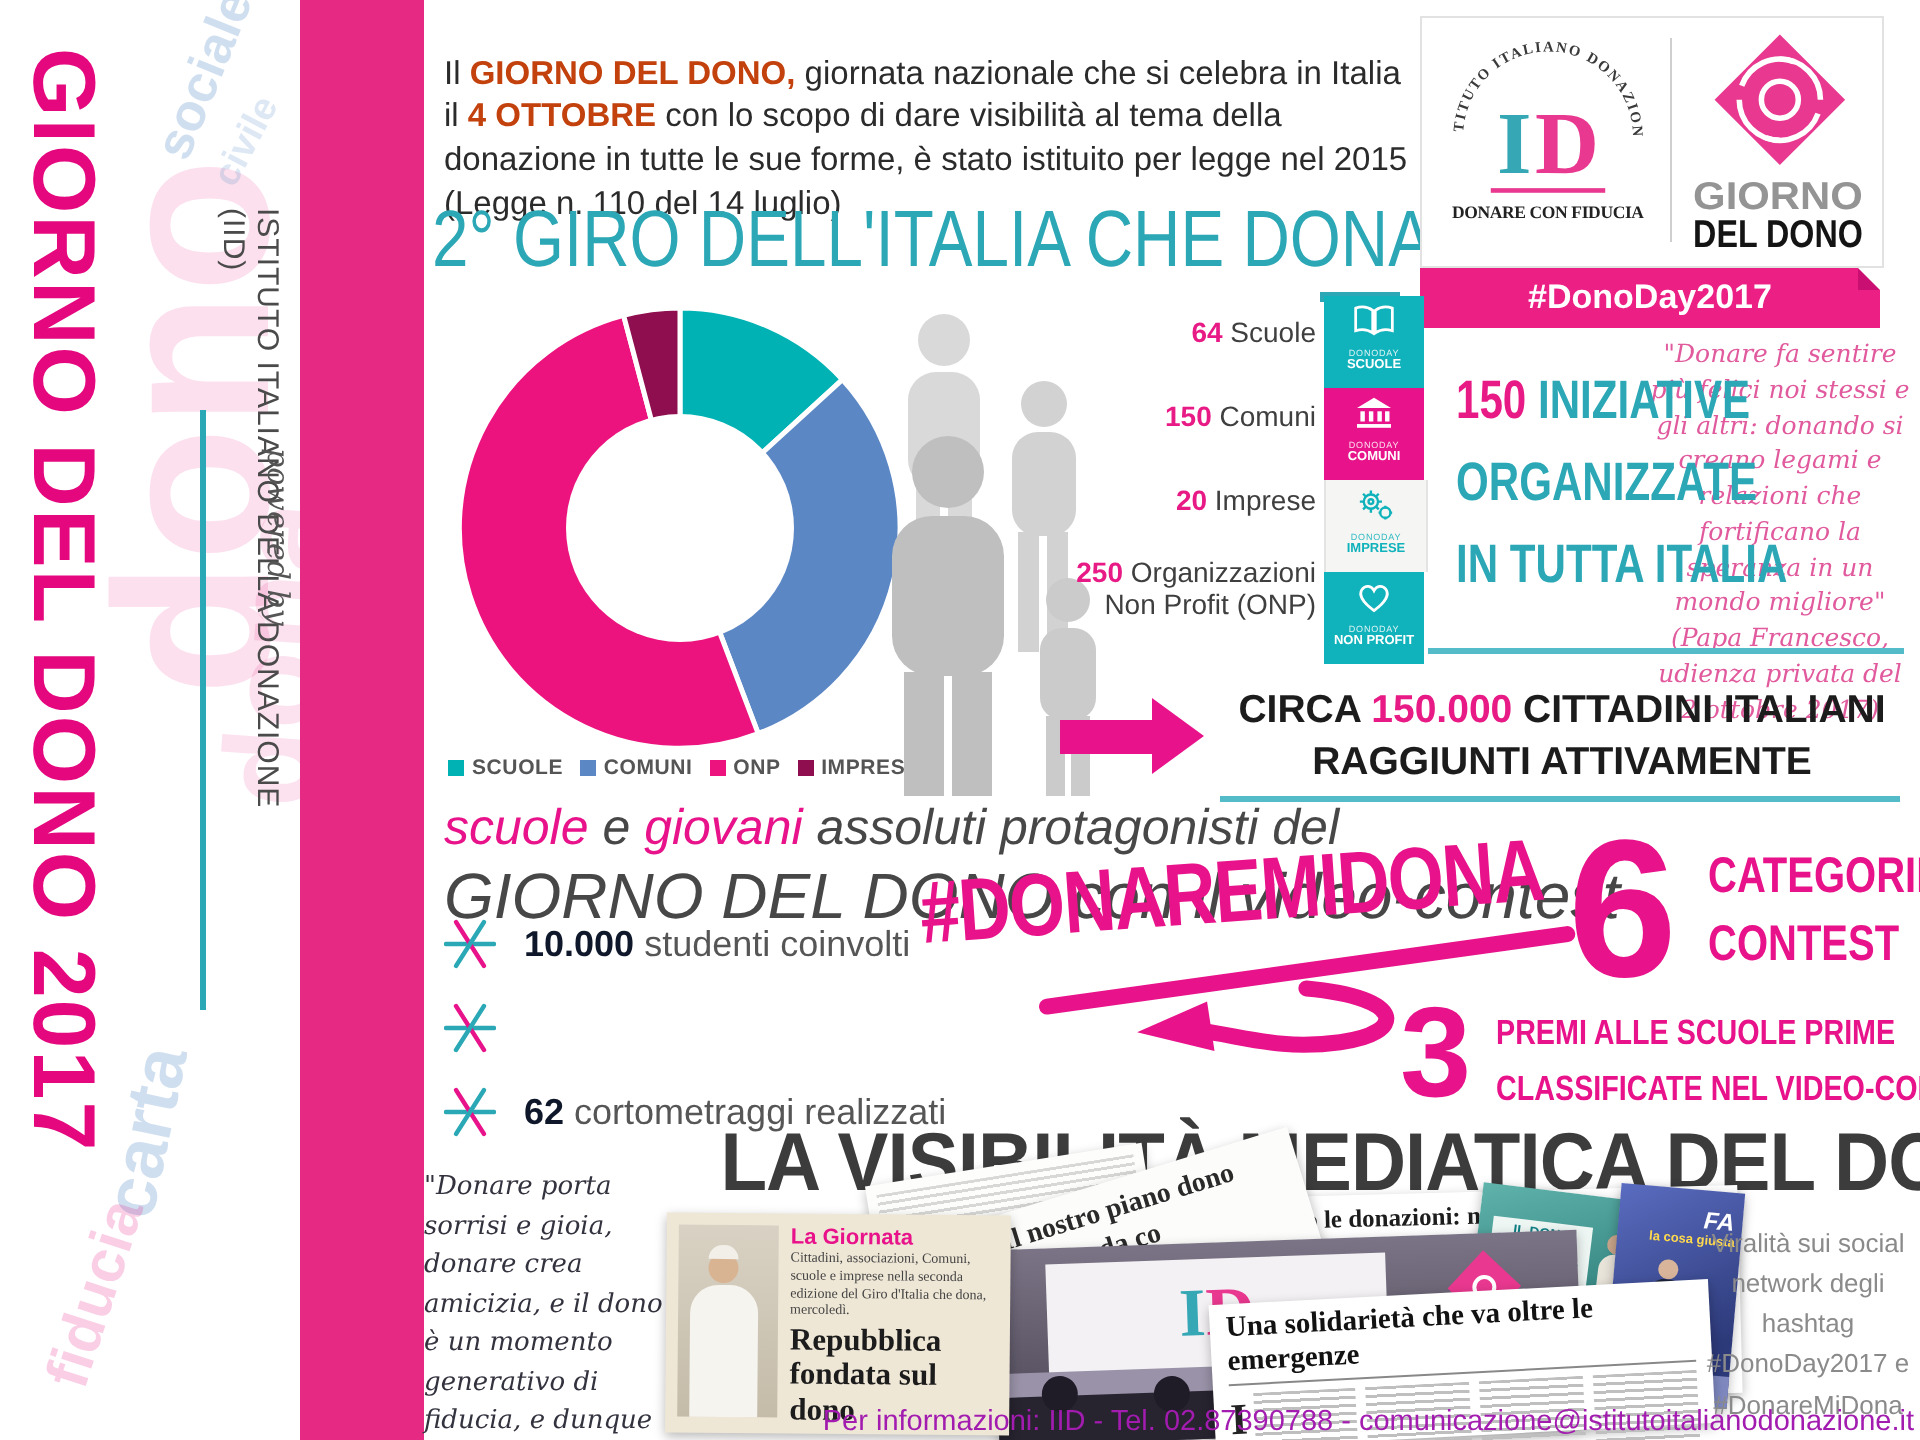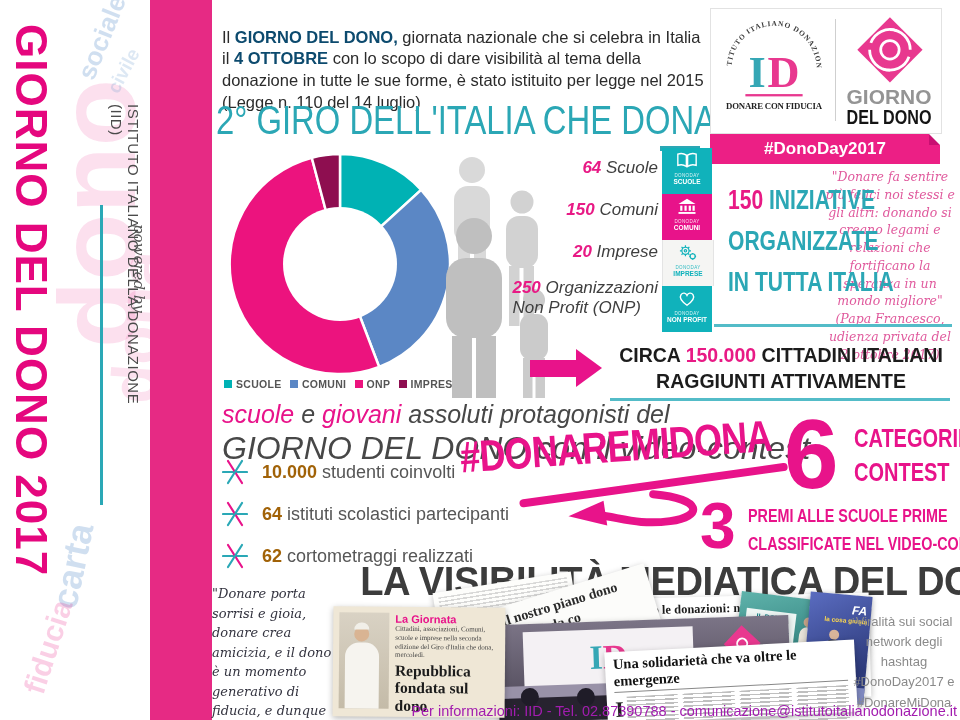--- a/index.html
+++ b/index.html
@@ -21,21 +21,21 @@
     font-size:44px;font-weight:bold;color:#e5077e;letter-spacing:1px;}
   #teal-rule{left:100px;top:205px;width:3px;height:300px;background:#2aa8b6;}
   #powered-by{left:130px;top:224px;height:90px;writing-mode:vertical-rl;
     font-family:"DejaVu Serif",serif;font-style:italic;font-size:15px;color:#555;}
   #org-vertical{left:108px;top:104px;height:330px;writing-mode:vertical-rl;
     font-size:15px;color:#4a4a4a;letter-spacing:.5px;}
   #pink-bar{left:150px;top:0;width:62px;height:720px;background:#e62a84;}
 
   
   #intro{left:222px;top:10px;width:488px;font-size:16.5px;line-height:1.33;color:#2b2b2b;}
-  #intro b{color:#0c4a6e;}
+  #intro b{color:#c2410c;}
   #main-heading{left:216px;top:100px;font-size:40px;color:#2ba7b5;line-height:1;}
   #heading-accent{left:660px;top:146px;width:40px;height:5px;background:#2ba7b5;}
 
   
   #logo-box{left:710px;top:8px;width:230px;height:124px;background:#fff;border:1px solid #e2e2e2;}
   #logo-divider{left:835px;top:18px;width:1px;height:102px;background:#cfcfcf;}
   #ribbon{left:710px;top:134px;width:230px;height:30px;background:#ec1f85;color:#fff;
     font-size:17px;font-weight:bold;text-align:center;line-height:30px;}
   #ribbon .fold{position:absolute;right:0;top:0;width:0;height:0;
     border-top:11px solid #ffffff;border-left:11px solid #c90f72;}
@@ -52,21 +52,21 @@
   
   .badge{left:662px;width:50px;height:46px;text-align:center;color:#fff;overflow:hidden;}
   .badge svg{margin-top:4px;}
   .badge .b-top{font-size:4.5px;letter-spacing:.4px;display:block;line-height:5px;opacity:.85;}
   .badge .b-label{font-size:6.5px;font-weight:bold;display:block;line-height:8px;}
   .badge-teal{background:#10b2bb;}
   .badge-pink{background:#e8138a;}
   .badge-white{background:#f5f5f3;border-left:1px solid #e4e4e4;border-right:1px solid #e4e4e4;color:#10b2bb;}
 
   
-  .stat{position:absolute;right:302px;text-align:left;font-size:17px;color:#3f3f3f;white-space:nowrap;font-style:italic;}
+  .stat{position:absolute;right:302px;text-align:right;font-size:14px;color:#3f3f3f;white-space:nowrap;}
   .stat .num{color:#e81a85;font-weight:bold;}
 
   
   #line-a{left:714px;top:324px;width:238px;height:2.5px;background:#53bcc8;}
   #line-b{left:610px;top:398px;width:340px;height:2.5px;background:#53bcc8;}
   #reach{left:608px;top:342px;width:346px;text-align:center;font-size:19.5px;font-weight:bold;
     color:#1c1c1c;line-height:26px;}
   #reach .num{color:#e81a85;}
   #reach-arrow{left:530px;top:360px;width:46px;height:17px;background:#e8138a;}
   #reach-arrow:after{content:"";position:absolute;right:-26px;top:-11px;width:0;height:0;
@@ -78,21 +78,21 @@
     color:#555;letter-spacing:.3px;}
   .legend-sq{width:8px;height:8px;display:inline-block;}
 
   
   #protagonists{left:222px;top:399px;font-style:italic;color:#474747;line-height:31px;}
   #protagonists .l1{font-size:25px;text-align:right;}
   #protagonists .l2{font-size:32px;}
   #protagonists .pk{color:#e8138a;}
   .bullet{position:absolute;left:222px;display:flex;align-items:center;gap:14px;}
   .bullet .btxt{font-size:18px;color:#565656;}
-  .bullet .num{color:#a16207;font-weight:bold;}
+  .bullet .num{color:#0f172a;font-weight:bold;}
 
   
   #hashtag-block{left:462px;top:424px;width:330px;transform:rotate(-4deg);}
   #hashtag-text{font-size:44px;font-weight:900;color:#e8138a;letter-spacing:-1px;line-height:1;
     display:inline-block;transform:scaleX(.82);transform-origin:left center;white-space:nowrap;}
 
   
   #contest-num{left:784px;top:408px;font-size:98px;font-weight:bold;color:#e8138a;line-height:.95;}
   #contest-l1{left:854px;top:424px;font-size:25px;font-weight:bold;color:#e8138a;}
   #contest-l2{left:854px;top:458px;font-size:25px;font-weight:bold;color:#e8138a;}
@@ -352,21 +352,20 @@
     <span class="btxt"><span class="num">10.000</span><span> studenti coinvolti</span></span>
   </div>
   <div class="bullet" style="top:501px;">
     <svg width="26" height="26" viewBox="0 0 26 26">
         <g stroke-width="2.2" stroke-linecap="round">
           <line x1="1" y1="13" x2="25" y2="13" stroke="#2aa8b6"></line>
           <line x1="6" y1="2" x2="20" y2="24" stroke="#e8138a"></line>
           <line x1="20" y1="2" x2="6" y2="24" stroke="#2aa8b6"></line>
         </g>
       </svg>
-    <span class="btxt"><span class="num">64</span><span> istituti scolastici partecipanti</span></span>
   </div>
   <div class="bullet" style="top:543px;">
     <svg width="26" height="26" viewBox="0 0 26 26">
         <g stroke-width="2.2" stroke-linecap="round">
           <line x1="1" y1="13" x2="25" y2="13" stroke="#2aa8b6"></line>
           <line x1="6" y1="2" x2="20" y2="24" stroke="#e8138a"></line>
           <line x1="20" y1="2" x2="6" y2="24" stroke="#2aa8b6"></line>
         </g>
       </svg>
     <span class="btxt"><span class="num">62</span><span> cortometraggi realizzati</span></span>

